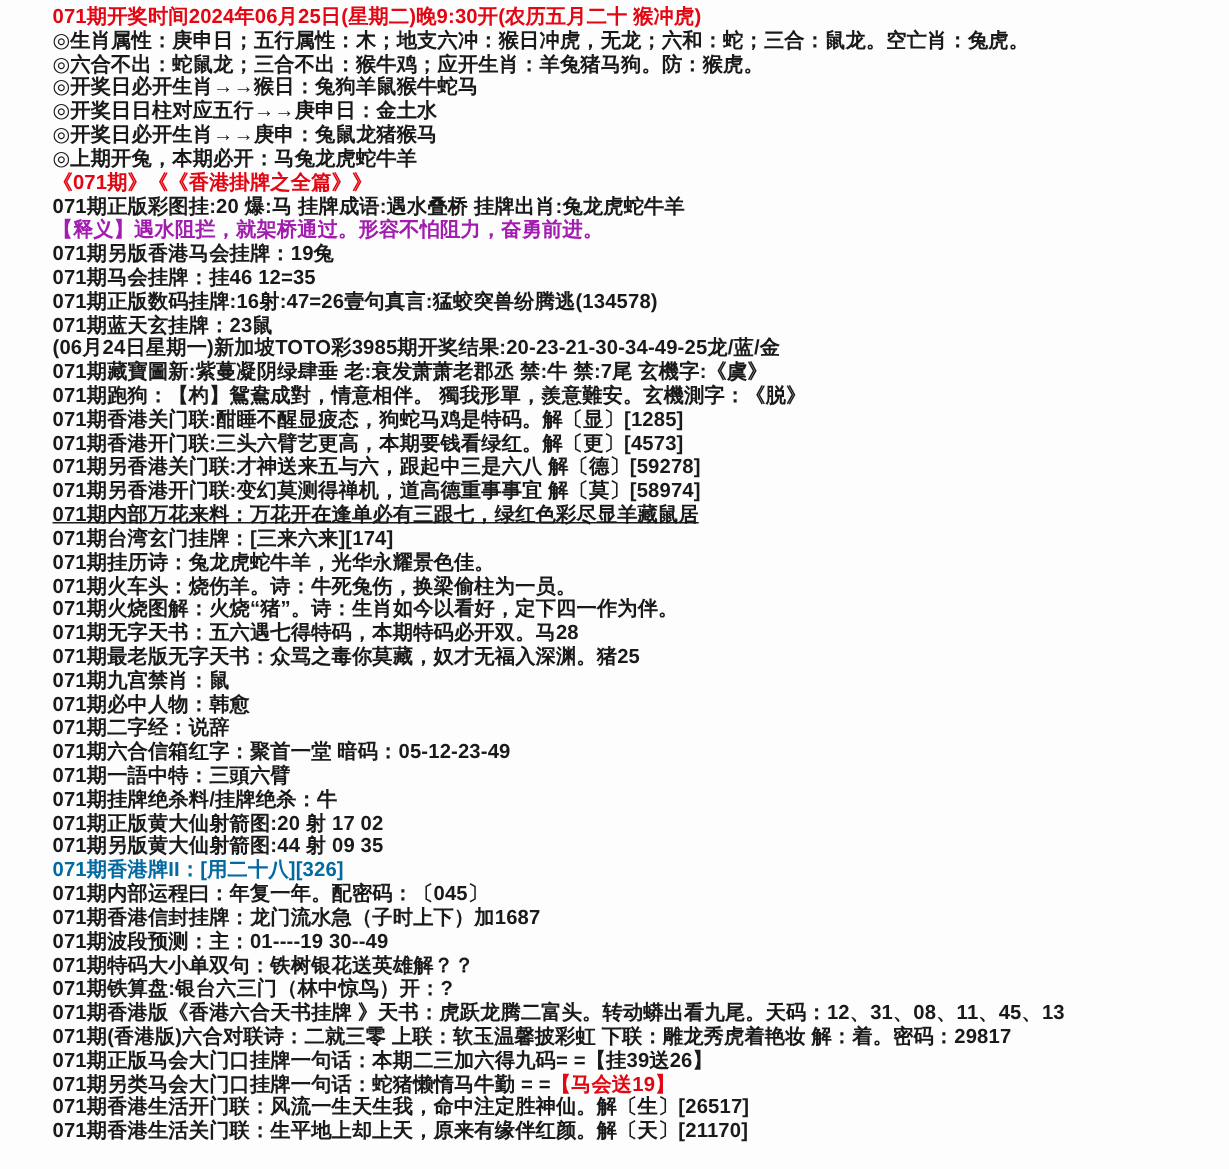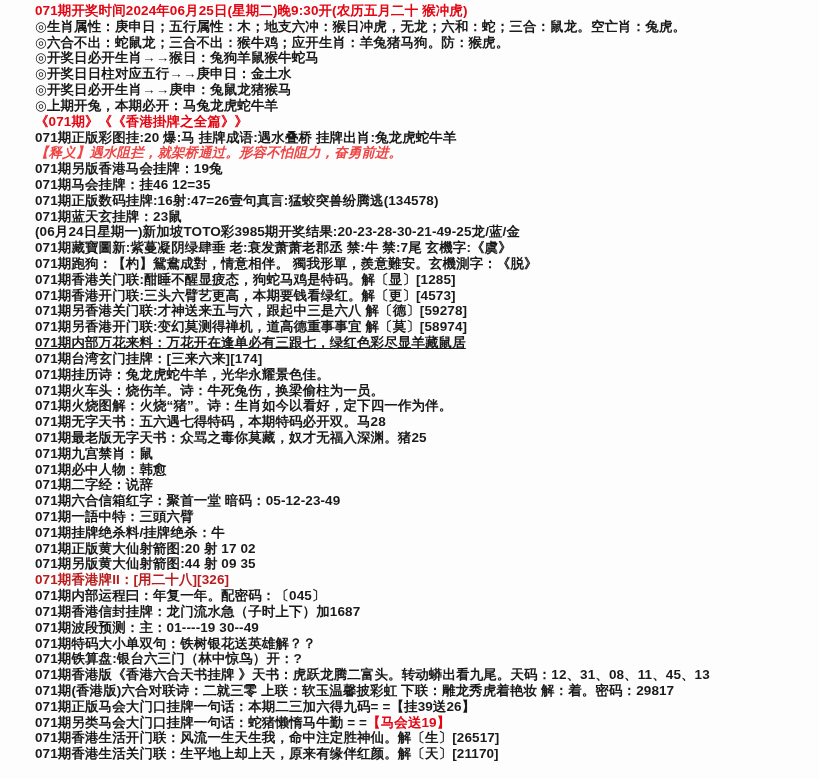--- a/index.html
+++ b/index.html
@@ -35,26 +35,26 @@
   <div>
       <div class="line"><span style="color: rgb(227, 6, 19);">071期开奖时间2024年06月25日(星期二)晚9:30开(农历五月二十 猴冲虎)</span></div>
       <div class="line"><span style="color: rgb(26, 26, 26);">◎生肖属性：庚申日；五行属性：木；地支六冲：猴日冲虎，无龙；六和：蛇；三合：鼠龙。空亡肖：兔虎。</span></div>
       <div class="line"><span style="color: rgb(26, 26, 26);">◎六合不出：蛇鼠龙；三合不出：猴牛鸡；应开生肖：羊兔猪马狗。防：猴虎。</span></div>
       <div class="line"><span style="color: rgb(26, 26, 26);">◎开奖日必开生肖→→猴日：兔狗羊鼠猴牛蛇马</span></div>
       <div class="line"><span style="color: rgb(26, 26, 26);">◎开奖日日柱对应五行→→庚申日：金土水</span></div>
       <div class="line"><span style="color: rgb(26, 26, 26);">◎开奖日必开生肖→→庚申：兔鼠龙猪猴马</span></div>
       <div class="line"><span style="color: rgb(26, 26, 26);">◎上期开兔，本期必开：马兔龙虎蛇牛羊</span></div>
       <div class="line"><span style="color: rgb(227, 6, 19);">《071期》《《香港掛牌之全篇》》</span></div>
       <div class="line"><span style="color: rgb(26, 26, 26);">071期正版彩图挂:20 爆:马 挂牌成语:遇水叠桥 挂牌出肖:兔龙虎蛇牛羊</span></div>
-      <div class="line"><span style="color: #ef4444; font-style: italic;">【释义】遇水阻拦，就架桥通过。形容不怕阻力，奋勇前进。</span></div>
+      <div class="line"><span style="color: #a21caf;">【释义】遇水阻拦，就架桥通过。形容不怕阻力，奋勇前进。</span></div>
       <div class="line"><span style="color: rgb(26, 26, 26);">071期另版香港马会挂牌：19兔</span></div>
       <div class="line"><span style="color: rgb(26, 26, 26);">071期马会挂牌：挂46 12=35</span></div>
       <div class="line"><span style="color: rgb(26, 26, 26);">071期正版数码挂牌:16射:47=26壹句真言:猛蛟突兽纷腾逃(134578)</span></div>
       <div class="line"><span style="color: rgb(26, 26, 26);">071期蓝天玄挂牌：23鼠</span></div>
-      <div class="line"><span style="color: rgb(26, 26, 26);">(06月24日星期一)新加坡TOTO彩3985期开奖结果:20-23-28-30-21-49-25龙/蓝/金</span></div>
+      <div class="line"><span style="color: rgb(26, 26, 26);">(06月24日星期一)新加坡TOTO彩3985期开奖结果:20-23-21-30-34-49-25龙/蓝/金</span></div>
       <div class="line"><span style="color: rgb(26, 26, 26);">071期藏寶圖新:紫蔓凝阴绿肆垂 老:衰发萧萧老郡丞 禁:牛 禁:7尾 玄機字:《虞》</span></div>
       <div class="line"><span style="color: rgb(26, 26, 26);">071期跑狗：【杓】鴛鴦成對，情意相伴。 獨我形單，羨意難安。玄機測字：《脱》</span></div>
       <div class="line"><span style="color: rgb(26, 26, 26);">071期香港关门联:酣睡不醒显疲态，狗蛇马鸡是特码。解〔显〕[1285]</span></div>
       <div class="line"><span style="color: rgb(26, 26, 26);">071期香港开门联:三头六臂艺更高，本期要钱看绿红。解〔更〕[4573]</span></div>
       <div class="line"><span style="color: rgb(26, 26, 26);">071期另香港关门联:才神送来五与六，跟起中三是六八 解〔德〕[59278]</span></div>
       <div class="line"><span style="color: rgb(26, 26, 26);">071期另香港开门联:变幻莫测得禅机，道高德重事事宜 解〔莫〕[58974]</span></div>
       <div class="line"><span style="color: rgb(26, 26, 26); text-decoration: underline;">071期内部万花来料：万花开在逢单必有三跟七，绿红色彩尽显羊藏鼠居</span></div>
       <div class="line"><span style="color: rgb(26, 26, 26);">071期台湾玄门挂牌：[三来六来][174]</span></div>
       <div class="line"><span style="color: rgb(26, 26, 26);">071期挂历诗：兔龙虎蛇牛羊，光华永耀景色佳。</span></div>
       <div class="line"><span style="color: rgb(26, 26, 26);">071期火车头：烧伤羊。诗：牛死兔伤，换梁偷柱为一员。</span></div>
@@ -62,21 +62,21 @@
       <div class="line"><span style="color: rgb(26, 26, 26);">071期无字天书：五六遇七得特码，本期特码必开双。马28</span></div>
       <div class="line"><span style="color: rgb(26, 26, 26);">071期最老版无字天书：众骂之毒你莫藏，奴才无福入深渊。猪25</span></div>
       <div class="line"><span style="color: rgb(26, 26, 26);">071期九宫禁肖：鼠</span></div>
       <div class="line"><span style="color: rgb(26, 26, 26);">071期必中人物：韩愈</span></div>
       <div class="line"><span style="color: rgb(26, 26, 26);">071期二字经：说辞</span></div>
       <div class="line"><span style="color: rgb(26, 26, 26);">071期六合信箱红字：聚首一堂 暗码：05-12-23-49</span></div>
       <div class="line"><span style="color: rgb(26, 26, 26);">071期一語中特：三頭六臂</span></div>
       <div class="line"><span style="color: rgb(26, 26, 26);">071期挂牌绝杀料/挂牌绝杀：牛</span></div>
       <div class="line"><span style="color: rgb(26, 26, 26);">071期正版黄大仙射箭图:20 射 17 02</span></div>
       <div class="line"><span style="color: rgb(26, 26, 26);">071期另版黄大仙射箭图:44 射 09 35</span></div>
-      <div class="line"><span style="color: #b91c1c;">071期香港牌II：[用二十八][326]</span></div>
+      <div class="line"><span style="color: #0369a1;">071期香港牌II：[用二十八][326]</span></div>
       <div class="line"><span style="color: rgb(26, 26, 26);">071期内部运程曰：年复一年。配密码：〔045〕</span></div>
       <div class="line"><span style="color: rgb(26, 26, 26);">071期香港信封挂牌：龙门流水急（子时上下）加1687</span></div>
       <div class="line"><span style="color: rgb(26, 26, 26);">071期波段预测：主：01----19 30--49</span></div>
       <div class="line"><span style="color: rgb(26, 26, 26);">071期特码大小单双句：铁树银花送英雄解？？</span></div>
       <div class="line"><span style="color: rgb(26, 26, 26);">071期铁算盘:银台六三门（林中惊鸟）开：?</span></div>
       <div class="line"><span style="color: rgb(26, 26, 26);">071期香港版《香港六合天书挂牌 》天书：虎跃龙腾二富头。转动蟒出看九尾。天码：12、31、08、11、45、13</span></div>
       <div class="line"><span style="color: rgb(26, 26, 26);">071期(香港版)六合对联诗：二就三零 上联：软玉温馨披彩虹 下联：雕龙秀虎着艳妆 解：着。密码：29817</span></div>
       <div class="line"><span style="color: rgb(26, 26, 26);">071期正版马会大门口挂牌一句话：本期二三加六得九码= =【挂39送26】</span></div>
       <div class="line"><span style="color: rgb(26, 26, 26);">071期另类马会大门口挂牌一句话：蛇猪懒惰马牛勤 = =</span><span style="color: rgb(227, 6, 19);">【马会送19】</span></div>
       <div class="line"><span style="color: rgb(26, 26, 26);">071期香港生活开门联：风流一生天生我，命中注定胜神仙。解〔生〕[26517]</span></div>

